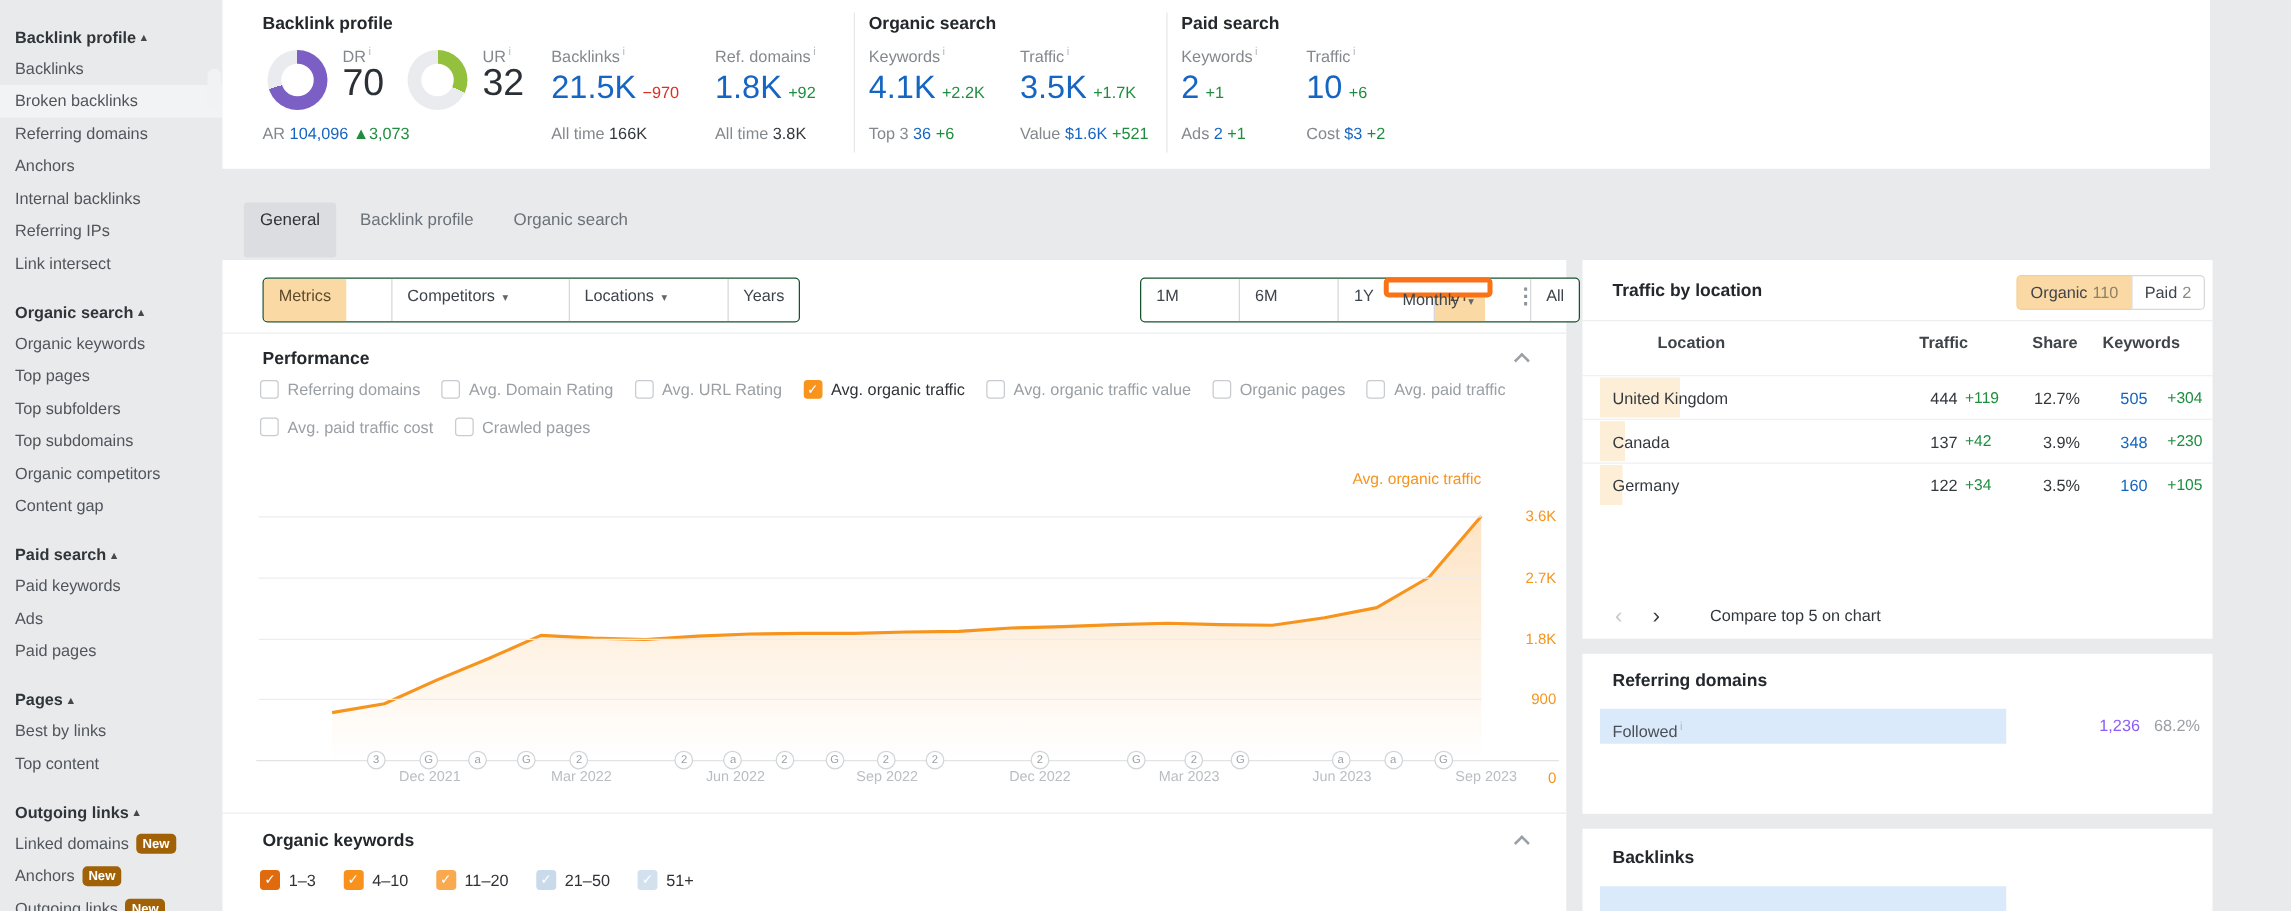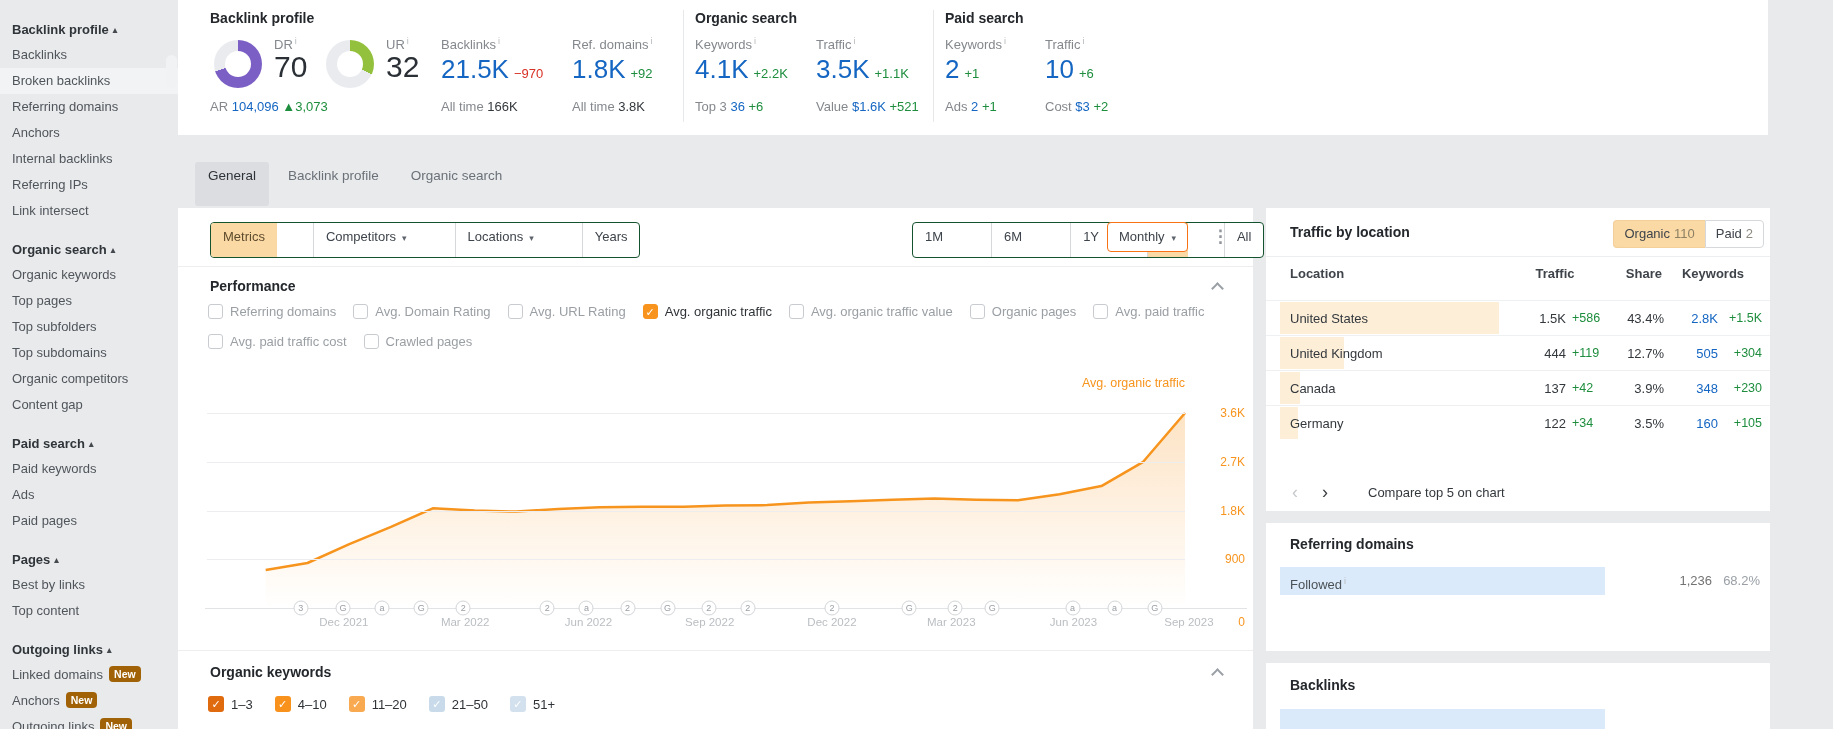--- a/index.html
+++ b/index.html
@@ -37,21 +37,21 @@
   .tab { height:44px; line-height:28px; padding:0 13px; font-size:13.5px; color:#6b7178; border-radius:3px; cursor:pointer; white-space:nowrap; }
   .tab.active { background:#dbdde1; color:#2f3337; }
 
   
   .maincard { position:absolute; left:178px; top:208px; width:1075px; height:521px; background:#fff; }
   .btn-group { position:absolute; display:flex; height:36px; border:1px solid #14532d; border-radius:4px; background:#fff; overflow:hidden;gap:36px; }
   .seg { padding:0 12px; line-height:28px; font-size:13px; color:#3e444b; border-left:1px solid #d6d8db; cursor:pointer; white-space:nowrap; }
   .seg:first-child { border-left:none; }
   .seg.active { background:#fbd9a4; color:#5d4b2d; }
   .seg .caret-dn { font-size:9px; color:#5f656c; margin-left:6px; }
-  .select { position:absolute; height:30px; line-height:28px; border:1px solid #f97316; border-radius:4px; padding:0 11px; font-size:13px; color:#3e444b; background:#fff; cursor:pointer; }
+  .select { position:absolute; height:16px; line-height:28px; border:4px solid #f97316; border-radius:4px; padding:0 11px; font-size:13px; color:#3e444b; background:#fff; cursor:pointer; }
   .select .caret-dn { font-size:9px; color:#5f656c; margin-left:7px; }
   .dots { position:absolute; font-size:17px; font-weight:bold; color:#8f959b; cursor:pointer; }
   .hdiv { position:absolute; left:0; width:100%; height:1px; background:#eceef0; }
   .sec-header { position:absolute; font-size:14px; font-weight:bold; color:#24282c; }
   .chev-up { position:absolute; width:9px; height:9px; border-left:2px solid #9aa0a6; border-top:2px solid #9aa0a6; transform:rotate(45deg); cursor:pointer; }
 
   .chk-row { position:absolute; display:flex; align-items:center; }
   .chk-item { display:flex; align-items:center; margin-right:17px; font-size:13px; color:#9a9fa4; cursor:pointer; white-space:nowrap; }
   .chk-item.on { color:#2f3337; }
   .chk { width:15px; height:15px; border-radius:3px; border:1px solid #c8cbcf; background:#fff; margin-right:7px; position:relative; }
@@ -78,21 +78,21 @@
   .card-title { position:absolute; left:24px; font-size:14px; font-weight:bold; color:#24282c; }
   .toggle-group { position:absolute; right:6px; top:12px; display:flex; }
   .tg { height:28px; line-height:26px; padding:0 10px; font-size:13px; color:#3e444b; border:1px solid #d6d8db; background:#fff; cursor:pointer; white-space:nowrap; }
   .tg:first-child { border-radius:4px 0 0 4px; border-right:none; }
   .tg:last-child { border-radius:0 4px 4px 0; }
   .tg.active { background:#fbd9a4; border-color:#f3cf9a; }
   .tg .cnt { color:#8d8a80; margin-left:4px; }
   .tg.active .cnt { color:#8d8064; }
 
   .t-head { position:absolute; left:0; top:58px; width:504px; display:flex; align-items:center; font-size:13px; color:#3f444a; font-weight:bold; }
-  .t-head .h-name { flex:1; padding-left:24px; }
+  .t-head .h-name { flex:1; padding-left:24px;margin-left:36px; }
   .t-head .h-traffic { width:102px; text-align:center; }
   .t-head .h-share { width:56px; text-align:right; }
   .t-head .h-kw { width:108px; text-align:center; padding-right:6px; }
   .t-rows { position:absolute; left:0; top:92px; width:504px; }
   .t-row { position:relative; height:35px; display:flex; align-items:center; border-top:1px solid #eef0f2; font-size:13px; }
   .t-bar { position:absolute; left:14px; top:1px; bottom:1px; background:#fdeed8; }
   .t-name { flex:1; padding-left:24px; color:#33383d; position:relative; }
   .t-num { width:54px; text-align:right; color:#33383d; position:relative; }
   .t-delta { width:48px; padding-left:6px; color:#1e8e3e; font-size:12.5px; position:relative; }
   .t-share { width:50px; text-align:right; color:#33383d; position:relative; }
@@ -101,21 +101,21 @@
   .pager { position:absolute; left:0; top:274px; width:504px; display:flex; align-items:center; font-size:13px; color:#33383d; }
   .pg-prev { width:30px; text-align:center; font-size:18px; color:#c6c9cc; margin-left:14px; cursor:default; }
   .pg-next { width:30px; text-align:center; font-size:18px; color:#3c4043; cursor:pointer; }
   .pg-label { margin-left:28px; cursor:pointer; }
 
   .r-row { position:absolute; left:0; width:504px; height:32px; }
   .r-track { position:absolute; left:14px; right:14px; top:2px; bottom:2px; }
   .r-bar { position:absolute; left:0; top:0; height:100%; background:#daeafa; }
   .r-label { position:absolute; left:24px; top:0; line-height:32px; font-size:13px; color:#4b5056; }
   .r-num { position:absolute; right:58px; top:0; line-height:32px; font-size:13px; text-align:right; }
-  .r-num.blue { color:#737373; } .r-num.dark { color:#33383d; }
+  .r-num.blue { color:#8b5cf6; } .r-num.dark { color:#33383d; }
   .r-pct { position:absolute; right:10px; top:0; line-height:32px; font-size:13px; color:#9aa0a6; }
 </style>
 </head>
 <body>
 
 <div class="app">
 
   <nav class="sidebar">
     <div class="sb-header"><span>Backlink profile</span><span class="caret">▴</span></div>
     <div class="sb-item">Backlinks</div>
@@ -172,21 +172,21 @@
     <div class="ov-sub" style="left:394px"><span>All time</span>&nbsp;<span class="v-dark">3.8K</span></div>
 
     <div class="vdiv" style="left:505px"></div>
     <div class="ov-title" style="left:517px">Organic search</div>
 
     <div class="ov-label" style="left:517px"><span>Keywords</span><span class="sup-i">i</span></div>
     <div class="ov-valrow" style="left:517px"><span class="ov-val">4.1K</span><span class="delta pos">+2.2K</span></div>
     <div class="ov-sub" style="left:517px"><span>Top 3</span>&nbsp;<span class="v-blue">36</span>&nbsp;<span class="v-pos">+6</span></div>
 
     <div class="ov-label" style="left:638px"><span>Traffic</span><span class="sup-i">i</span></div>
-    <div class="ov-valrow" style="left:638px"><span class="ov-val">3.5K</span><span class="delta pos">+1.1K</span></div>
+    <div class="ov-valrow" style="left:638px"><span class="ov-val">3.5K</span><span class="delta pos">+1.7K</span></div>
     <div class="ov-sub" style="left:638px"><span>Value</span>&nbsp;<span class="v-blue">$1.6K</span>&nbsp;<span class="v-pos">+521</span></div>
 
     <div class="vdiv" style="left:755px"></div>
     <div class="ov-title" style="left:767px">Paid search</div>
 
     <div class="ov-label" style="left:767px"><span>Keywords</span><span class="sup-i">i</span></div>
     <div class="ov-valrow" style="left:767px"><span class="ov-val">2</span><span class="delta pos">+1</span></div>
     <div class="ov-sub" style="left:767px"><span>Ads</span>&nbsp;<span class="v-blue">2</span>&nbsp;<span class="v-pos">+1</span></div>
 
     <div class="ov-label" style="left:867px"><span>Traffic</span><span class="sup-i">i</span></div>
@@ -354,29 +354,20 @@
 
     <div class="t-head">
       <span class="h-name">Location</span>
       <span class="h-traffic">Traffic</span>
       <span class="h-share">Share</span>
       <span class="h-kw">Keywords</span>
     </div>
 
     <div class="t-rows">
       <div class="t-row">
-        <div class="t-bar" style="width: 43.4%;"></div>
-        <span class="t-name">United States</span>
-          <span class="t-num">1.5K</span>
-          <span class="t-delta">+586</span>
-          <span class="t-share">43.4%</span>
-          <span class="t-knum">2.8K</span>
-          <span class="t-kdelta">+1.5K</span>
-      </div>
-      <div class="t-row">
         <div class="t-bar" style="width: 12.7%;"></div>
         <span class="t-name">United Kingdom</span>
           <span class="t-num">444</span>
           <span class="t-delta">+119</span>
           <span class="t-share">12.7%</span>
           <span class="t-knum">505</span>
           <span class="t-kdelta">+304</span>
       </div>
       <div class="t-row">
         <div class="t-bar" style="width: 3.9%;"></div>

